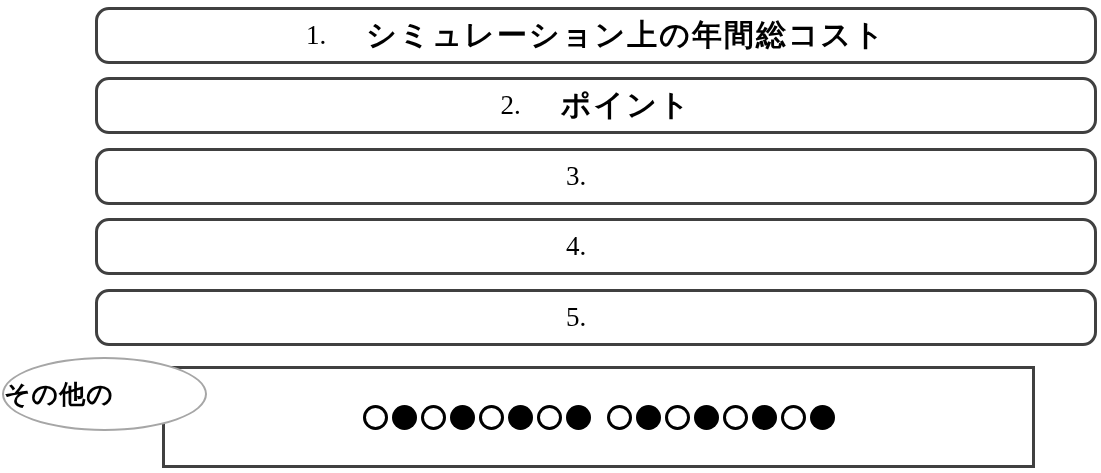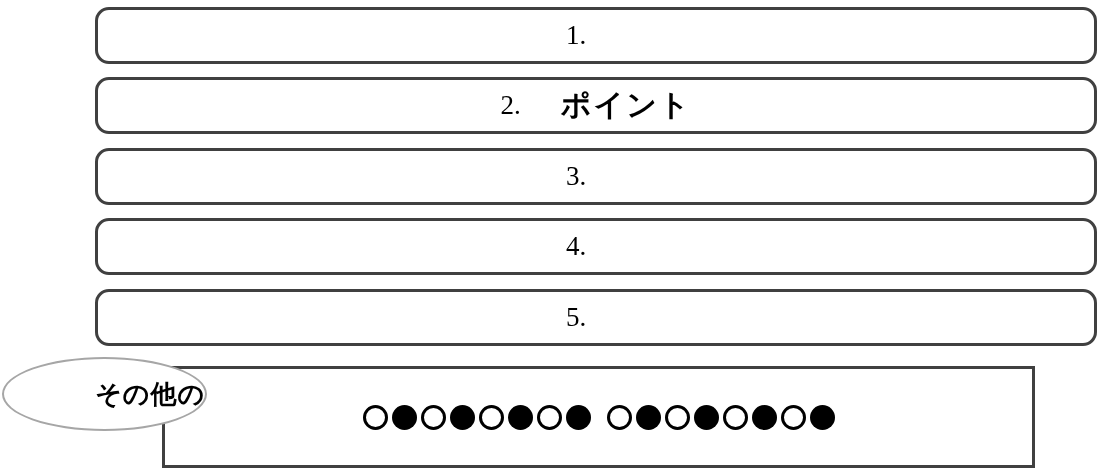--- a/index.html
+++ b/index.html
@@ -77,40 +77,41 @@
     left: 2px;
     top: 357px;
     width: 205px;
     height: 74px;
     box-sizing: border-box;
     border: 2px solid var(--ellipse-border, #a6a6a6);
     border-radius: 50%;
     background: #ffffff;
     display: flex;
     flex-direction: column;
-    align-items: flex-end;
+    align-items: flex-start;
     justify-content: center;
     z-index: 2;
   }
   .other-ellipse .line {
     font-size: 26px;
     font-weight: bold;
     line-height: 29px;
     color: #000000;
     letter-spacing: 1px;
     white-space: pre;
   }
 </style>
 </head>
 <body>
 
 <div class="canvas" style="--bg: #ffffff; --box-border: #404040; --rect-border: #404040; --ellipse-border: #a6a6a6;">
 
   <div class="rank-box">
     <span class="rank-number">1.</span>
+    <span class="rank-label">シミュレーション上の年間総コスト</span>
   </div>
 
   <div class="rank-box">
     <span class="rank-number">2.</span>
     <span class="rank-label">ポイント</span>
   </div>
 
   <div class="rank-box">
     <span class="rank-number">3.</span>
   </div>

